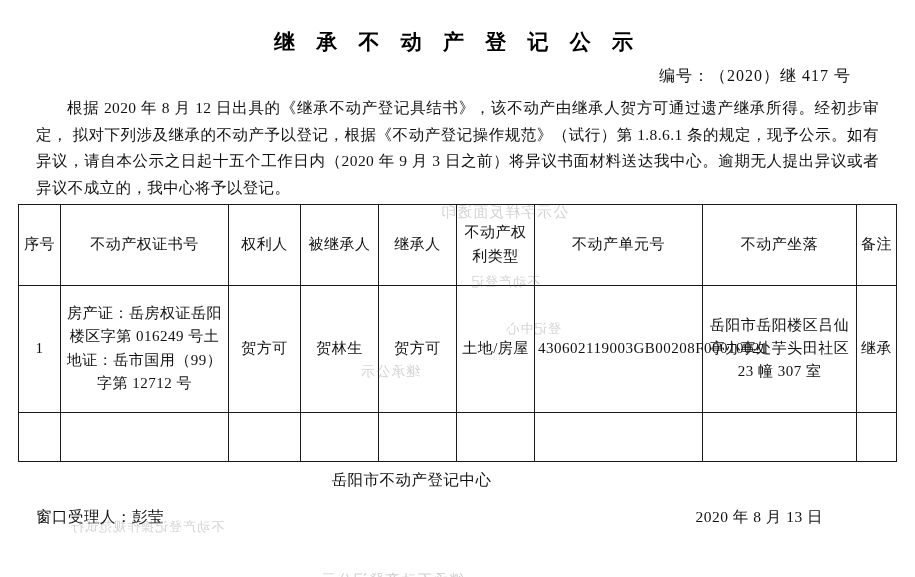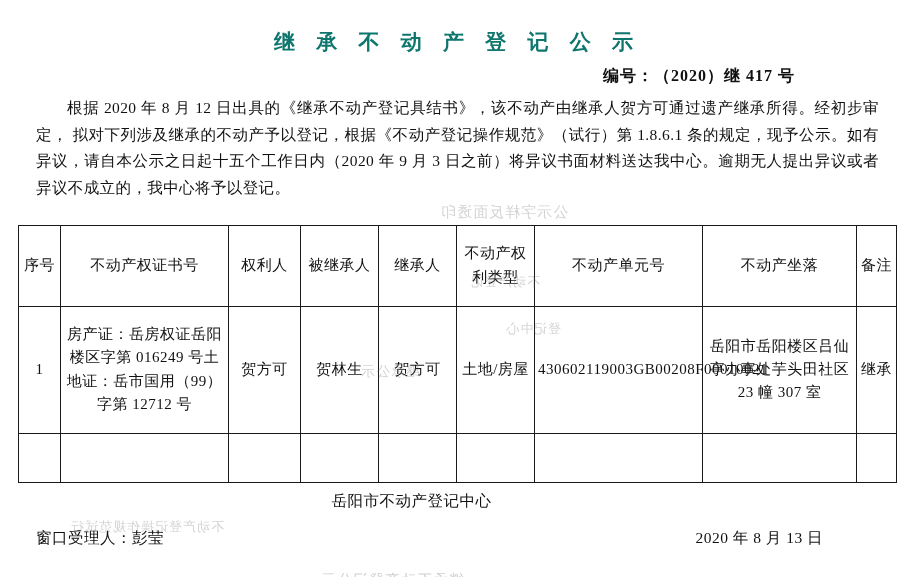--- a/index.html
+++ b/index.html
@@ -22,27 +22,27 @@
     box-sizing: border-box;
     padding: 0;
   }
   .doc-title {
     text-align: center;
     font-size: 21px;
     font-weight: bold;
     letter-spacing: 8px;
     margin-top: 28px;
     margin-bottom: 6px;
-    color: #0f766e;
+    color: #000000;
   }
   .doc-number {
     text-align: right;
     font-size: 16px;
-    font-weight: bold;
-    padding-right: 120px;
+    font-weight: normal;
+    padding-right: 64px;
     margin-top: 10px;
     margin-bottom: 8px;
     letter-spacing: 1px;
   }
   .body-text {
     font-size: 15.5px;
     line-height: 1.72;
     padding: 0 36px 0 36px;
     text-align: justify;
     letter-spacing: 0.4px;
@@ -53,21 +53,21 @@
   }
   .addr-line {
     font-size: 15.5px;
     padding: 6px 36px 0 36px;
     text-indent: 2em;
     letter-spacing: 0.4px;
   }
   table.main-table {
     border-collapse: collapse;
     width: 878px;
-    margin: 23px auto 0 auto;
+    margin: 2px auto 0 auto;
     table-layout: fixed;
   }
   table.main-table th,
   table.main-table td {
     border: 1px solid #1a1a1a;
     font-size: 15px;
     text-align: center;
     vertical-align: middle;
     padding: 4px 3px;
     line-height: 1.55;

